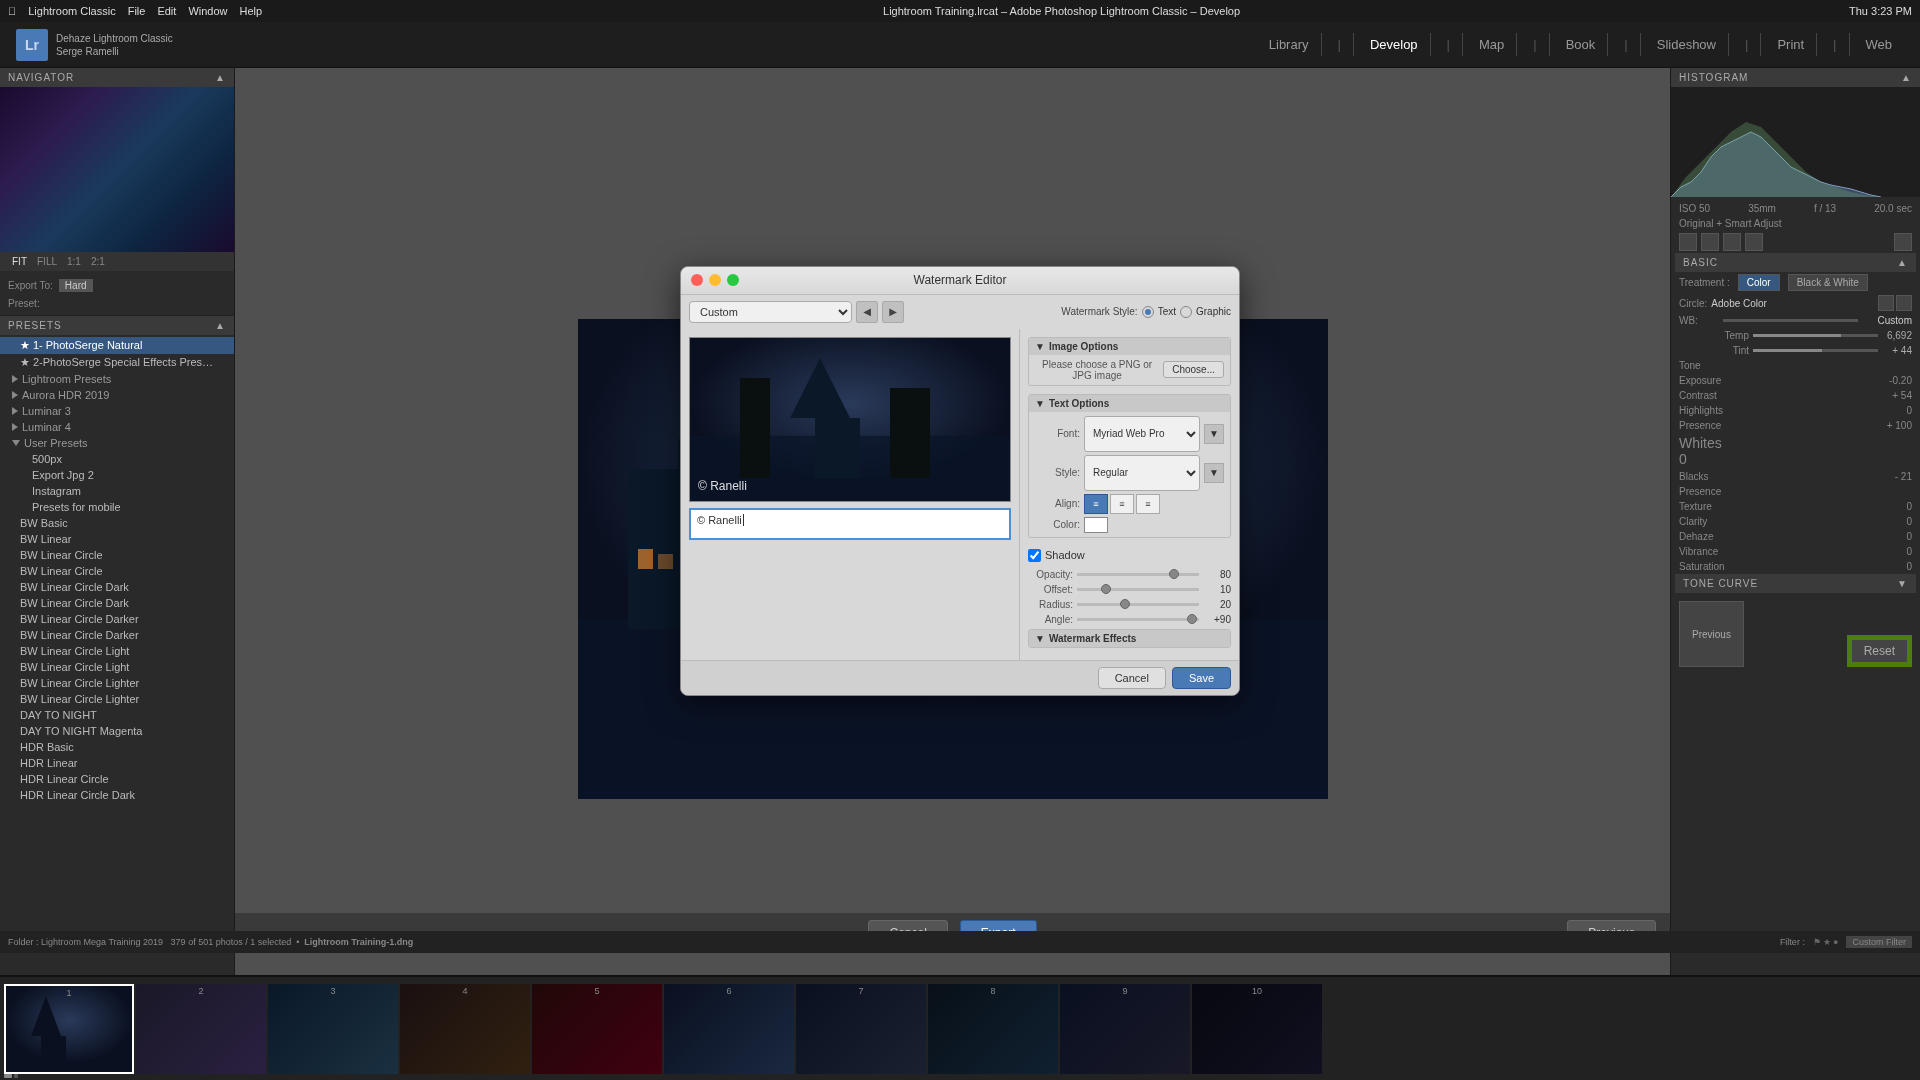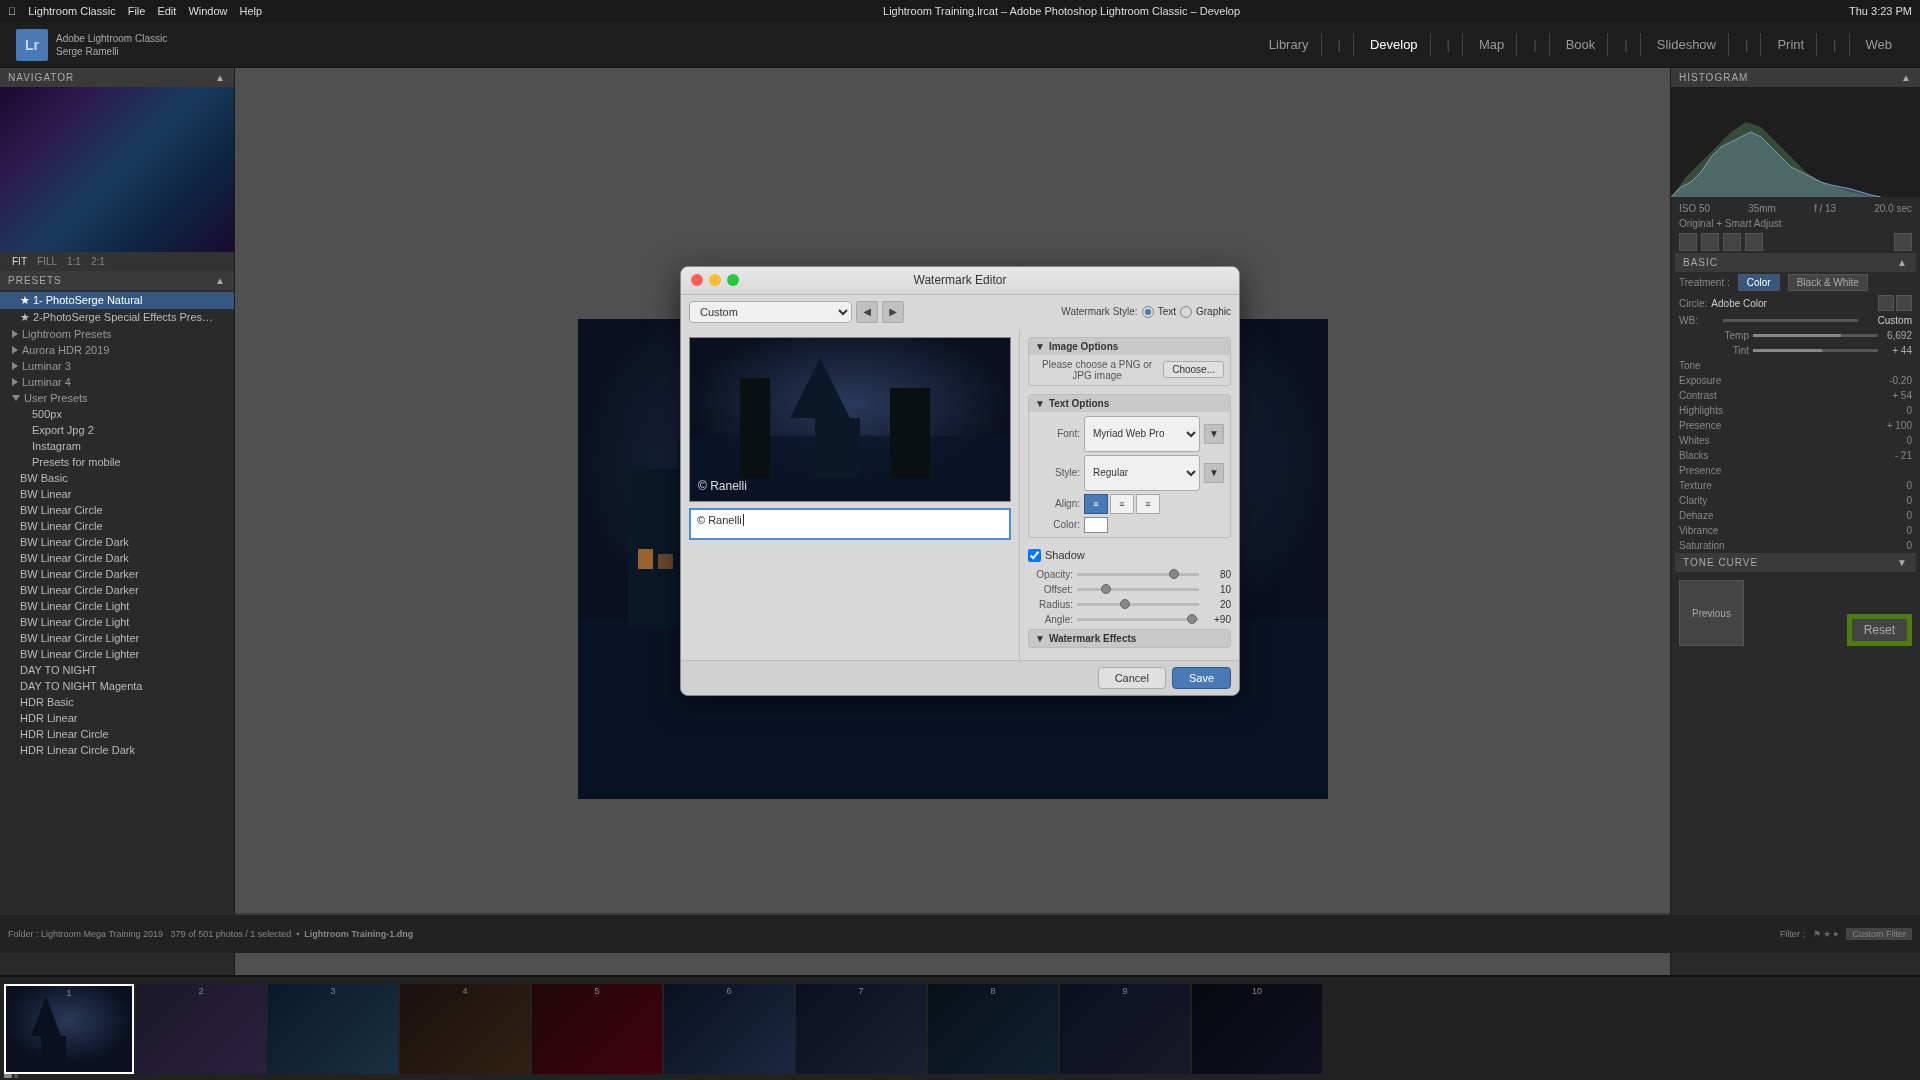--- a/index.html
+++ b/index.html
@@ -534,21 +534,21 @@
       transform: translateX(-50%);
       font-size: 9px;
       color: #888;
     }
 
     
     .filter-bar {
       position: absolute;
       bottom: 127px;
       left: 0; right: 0;
-      height: 38px;
+      height: 22px;
       background: #222;
       display: flex;
       align-items: center;
       padding: 0 8px;
       gap: 8px;
       font-size: 10px;
       color: #888;
       z-index: 10;
     }
   </style>
@@ -567,21 +567,21 @@
   <div class="mac-topbar-center">Lightroom Training.lrcat – Adobe Photoshop Lightroom Classic – Develop</div>
   <div class="mac-topbar-right">
     <span>Thu 3:23 PM</span>
   </div>
 </div>
 
 <div class="lr-topnav">
   <div class="lr-logo-area">
     <div class="lr-logo">Lr</div>
     <div class="lr-logo-text">
-      <div>Adobe Lightroom Classic</div>
+      <div>Dehaze Lightroom Classic</div>
       <div>Serge Ramelli</div>
     </div>
   </div>
   <div class="lr-nav-tabs">
     <span class="lr-nav-tab">Library</span>
     <span class="lr-nav-tab separator">|</span>
     <span class="lr-nav-tab active">Develop</span>
     <span class="lr-nav-tab separator">|</span>
     <span class="lr-nav-tab">Map</span>
     <span class="lr-nav-tab separator">|</span>
@@ -605,20 +605,29 @@
     <div class="navigator-preview">
       <div class="navigator-preview-img"></div>
     </div>
     <div class="nav-controls">
       <span class="nav-ctrl active">FIT</span>
       <span class="nav-ctrl">FILL</span>
       <span class="nav-ctrl">1:1</span>
       <span class="nav-ctrl">2:1</span>
     </div>
 
+    <div class="panel-section">
+      <div style="padding:4px 8px; font-size:10px; color:#888; display:flex; align-items:center; gap:6px;">
+        <span>Export To:</span>
+        <span style="background:#555;padding:1px 6px;cursor:pointer;color:#ccc;">Hard</span>
+      </div>
+      <div style="padding:2px 8px; font-size:10px; color:#888;">
+        <span>Preset:</span>
+      </div>
+    </div>
 
     <div class="panel-header">
       <span>Presets</span>
       <span>▲</span>
     </div>
 
     <div class="preset-list" style="overflow-y:auto; flex:1;">
       <div class="preset-item selected">★ 1- PhotoSerge Natural</div>
       <div class="preset-item">★ 2-PhotoSerge Special Effects Presets</div>
       <div class="preset-group">
@@ -824,21 +833,21 @@
         <span>+ 54</span>
       </div>
       <div style="padding:2px 4px;font-size:10px;color:#888;display:flex;align-items:center;justify-content:space-between;">
         <span>Highlights</span>
         <span>0</span>
       </div>
       <div style="padding:2px 4px;font-size:10px;color:#888;display:flex;align-items:center;justify-content:space-between;">
         <span>Presence</span>
         <span>+ 100</span>
       </div>
-      <div style="padding:2px 4px;font-size:10px;color:#888;display:flex;align-items:flex-start;justify-content:space-between;">
+      <div style="padding:2px 4px;font-size:14px;color:#888;display:flex;align-items:flex-start;justify-content:space-between;flex-direction:column;">
         <span>Whites</span>
         <span>0</span>
       </div>
       <div style="padding:2px 4px;font-size:10px;color:#888;display:flex;align-items:flex-end;justify-content:space-between;">
         <span>Blacks</span>
         <span>- 21</span>
       </div>
 
       <div style="padding:2px 4px;font-size:10px;color:#888;">Presence</div>
       <div style="padding:2px 4px;font-size:10px;color:#888;display:flex;align-items:center;justify-content:space-between;">

